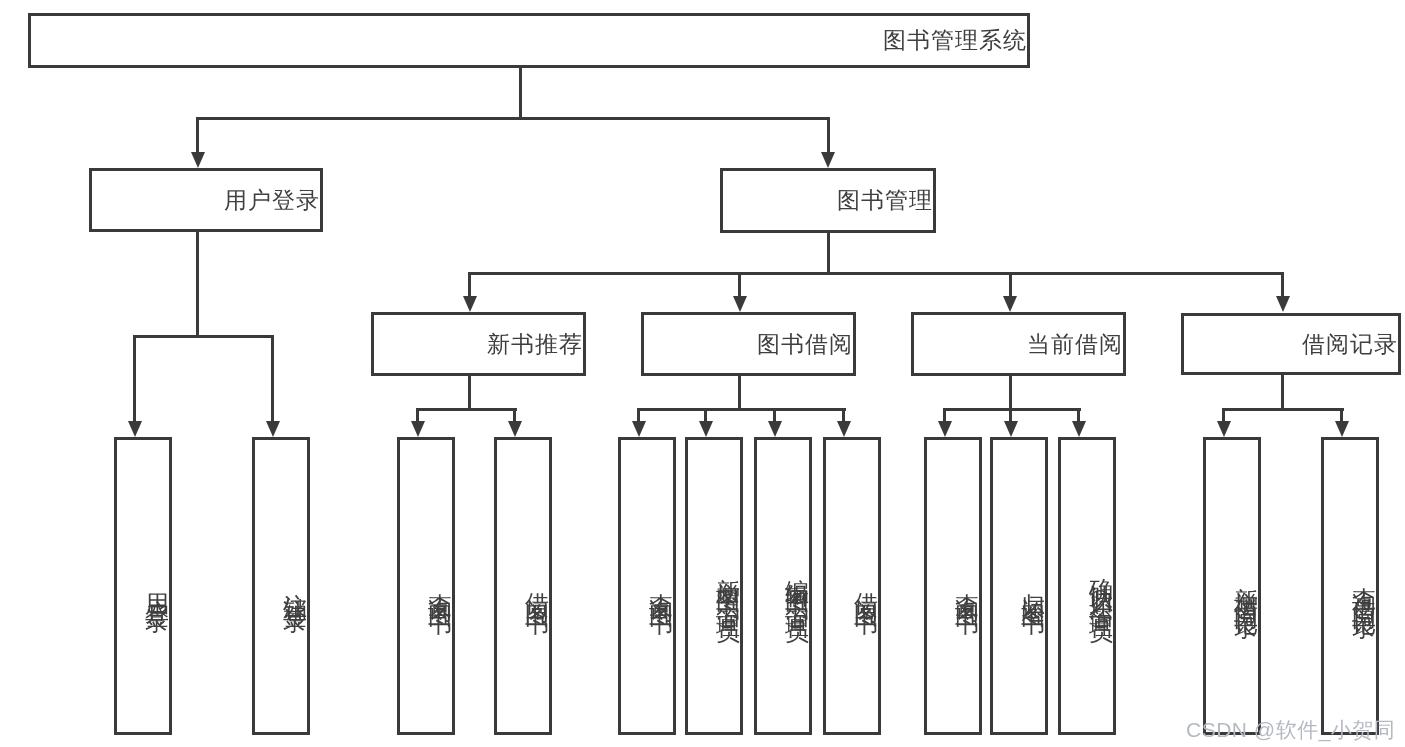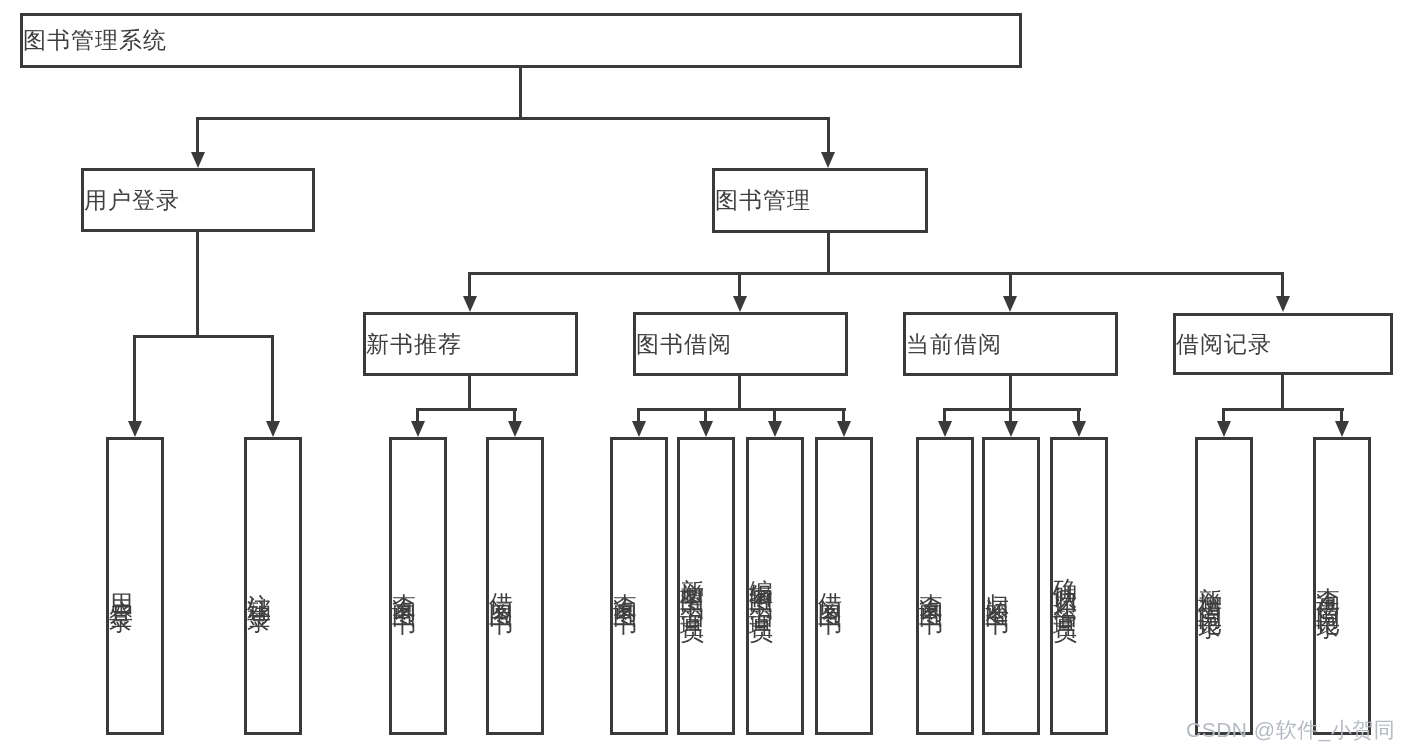--- a/index.html
+++ b/index.html
@@ -10,22 +10,22 @@
   }
   html,body{margin:0;padding:0;background:var(--bg);}
   #canvas{
     position:relative;width:1405px;height:747px;background:var(--bg);
     font-family:"Liberation Sans","DejaVu Sans",sans-serif;
     color:var(--text);overflow:hidden;
   }
   .box{
     position:absolute;box-sizing:border-box;
     border:3px solid var(--line);background:var(--bg);
-    display:flex;align-items:center;justify-content:flex-start;
-    font-size:23px;letter-spacing:1px;color:var(--text);
+    display:flex;align-items:center;justify-content:flex-end;
+    font-size:23px;letter-spacing:1px;color:var(--text);margin-left:8px;
   }
   .leaf{font-size:24px;letter-spacing:0;}
   .vtext{
     writing-mode:vertical-rl;text-orientation:mixed;
     letter-spacing:6px;line-height:1;white-space:nowrap;
   }
   .vl{position:absolute;width:3px;background:var(--line);}
   .hl{position:absolute;height:3px;background:var(--line);}
   .arrow{
     position:absolute;width:0;height:0;

